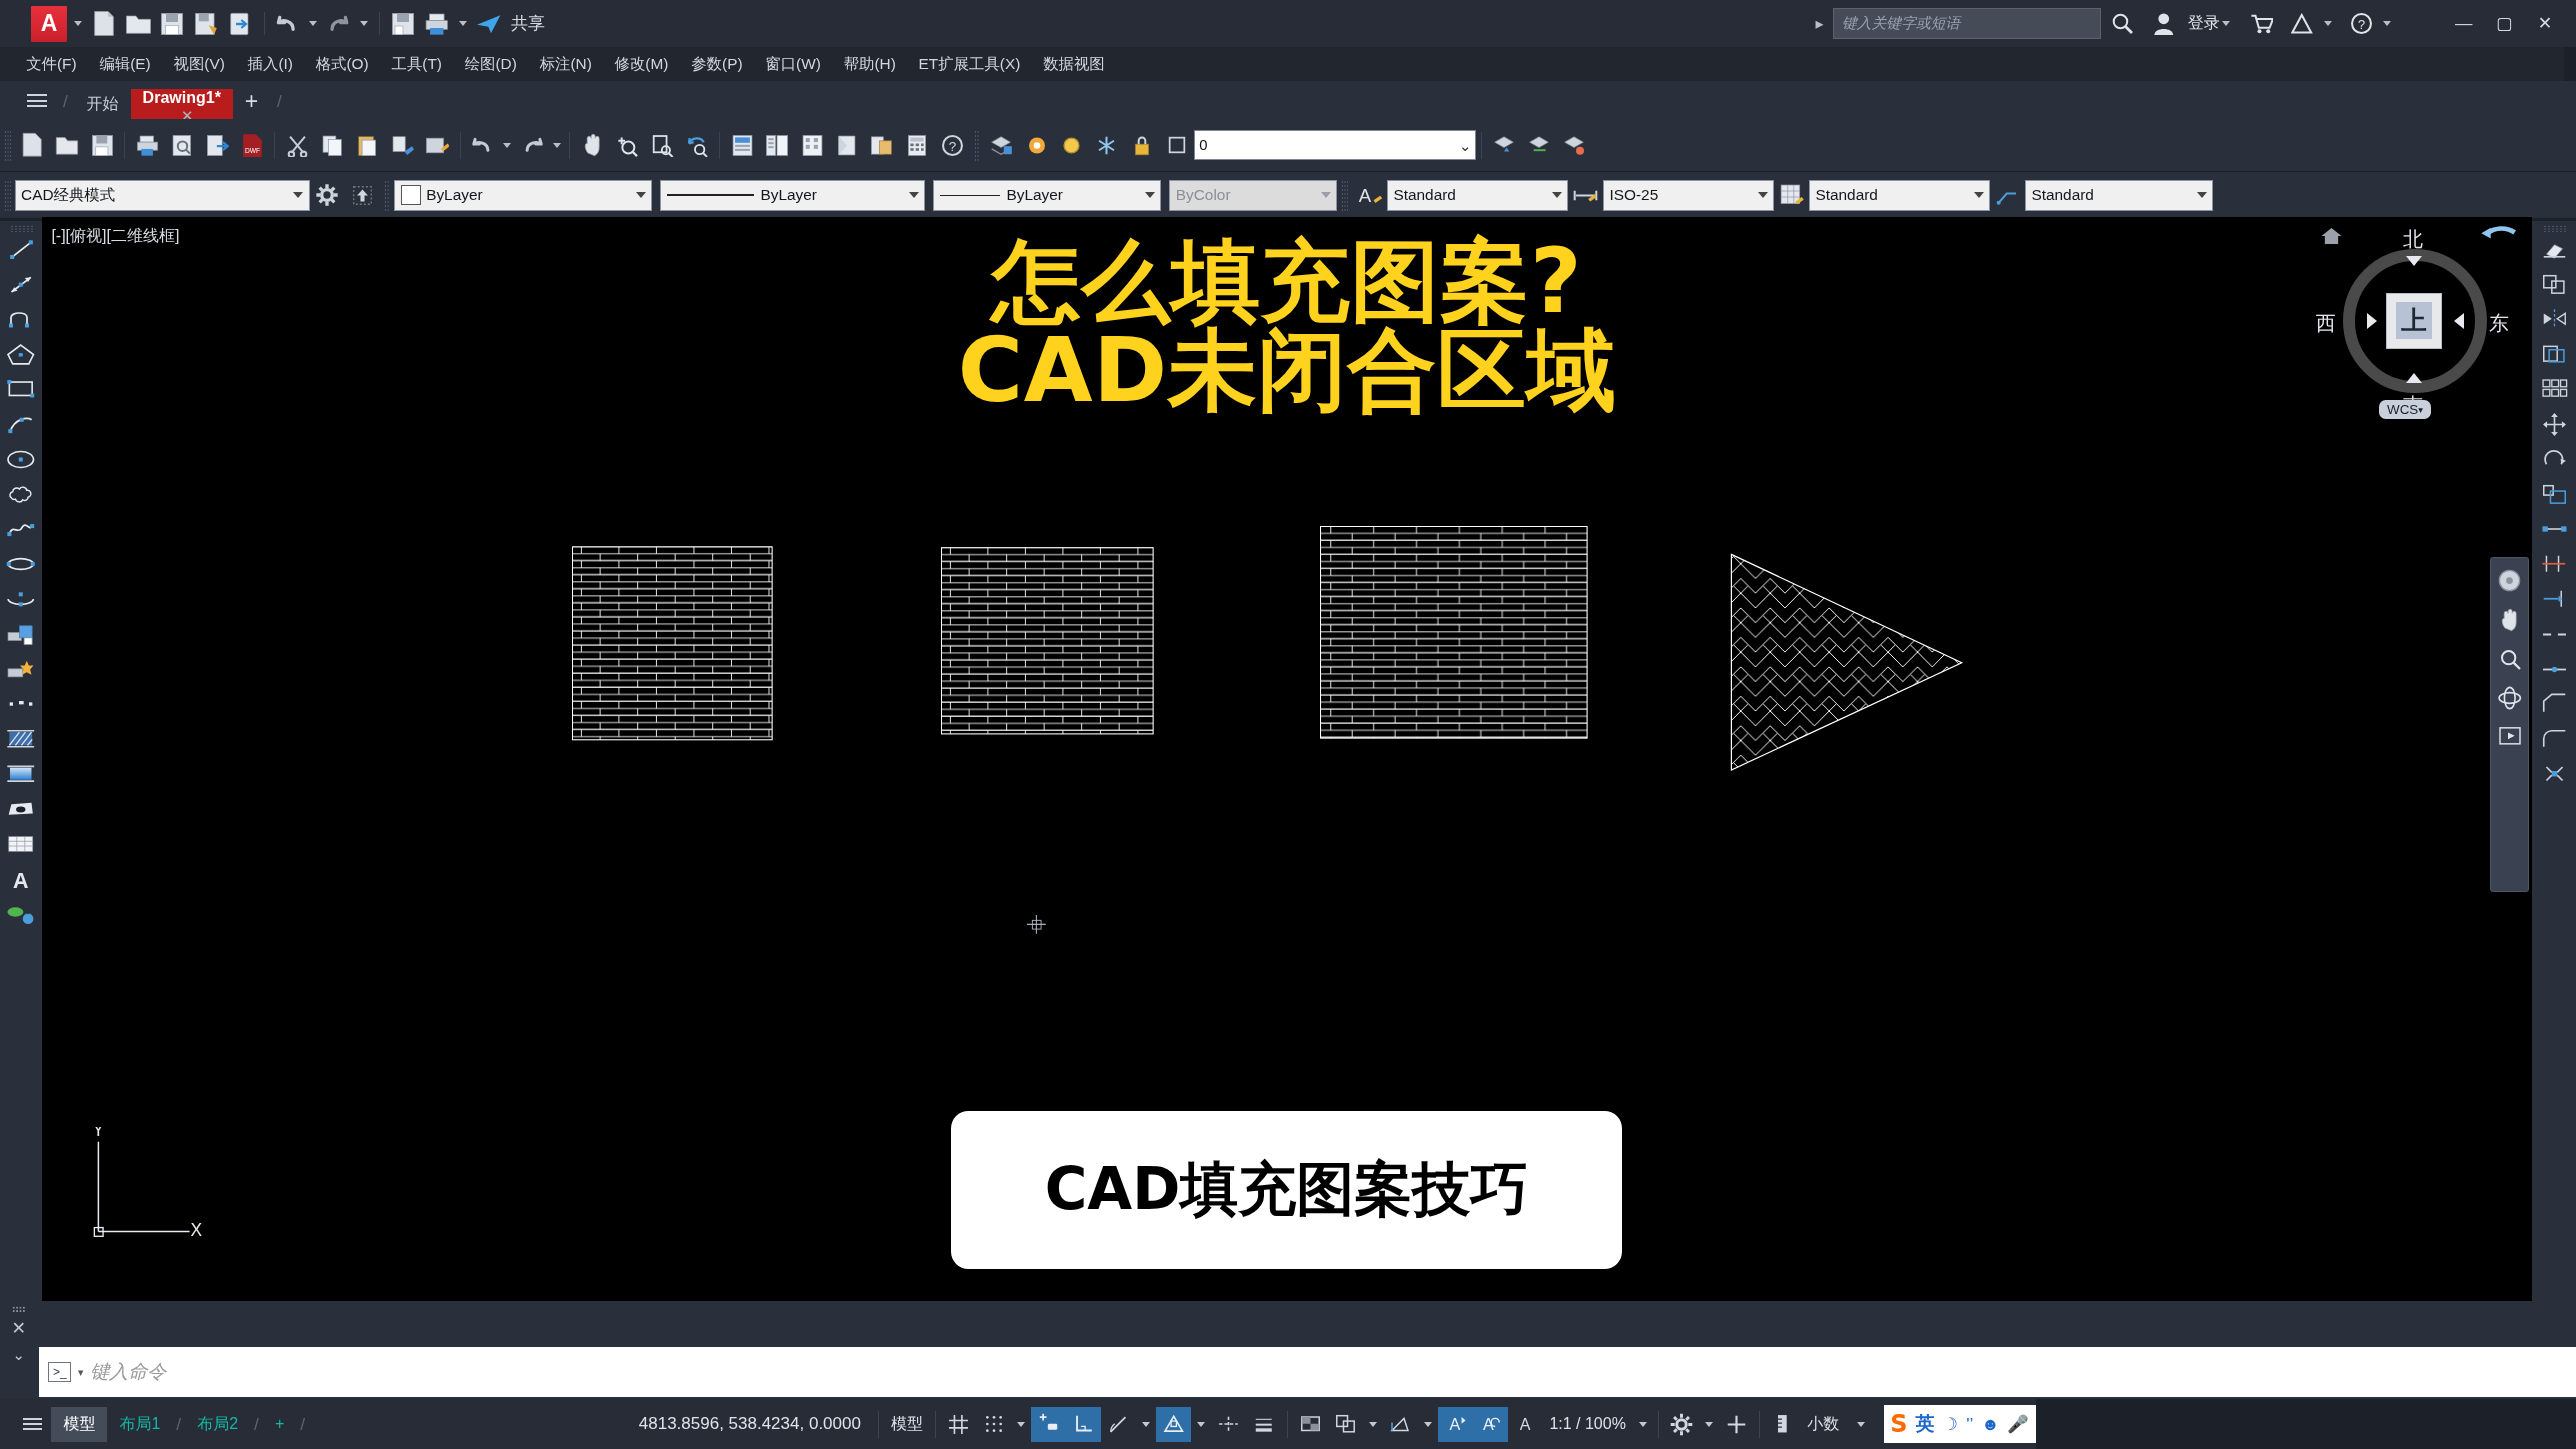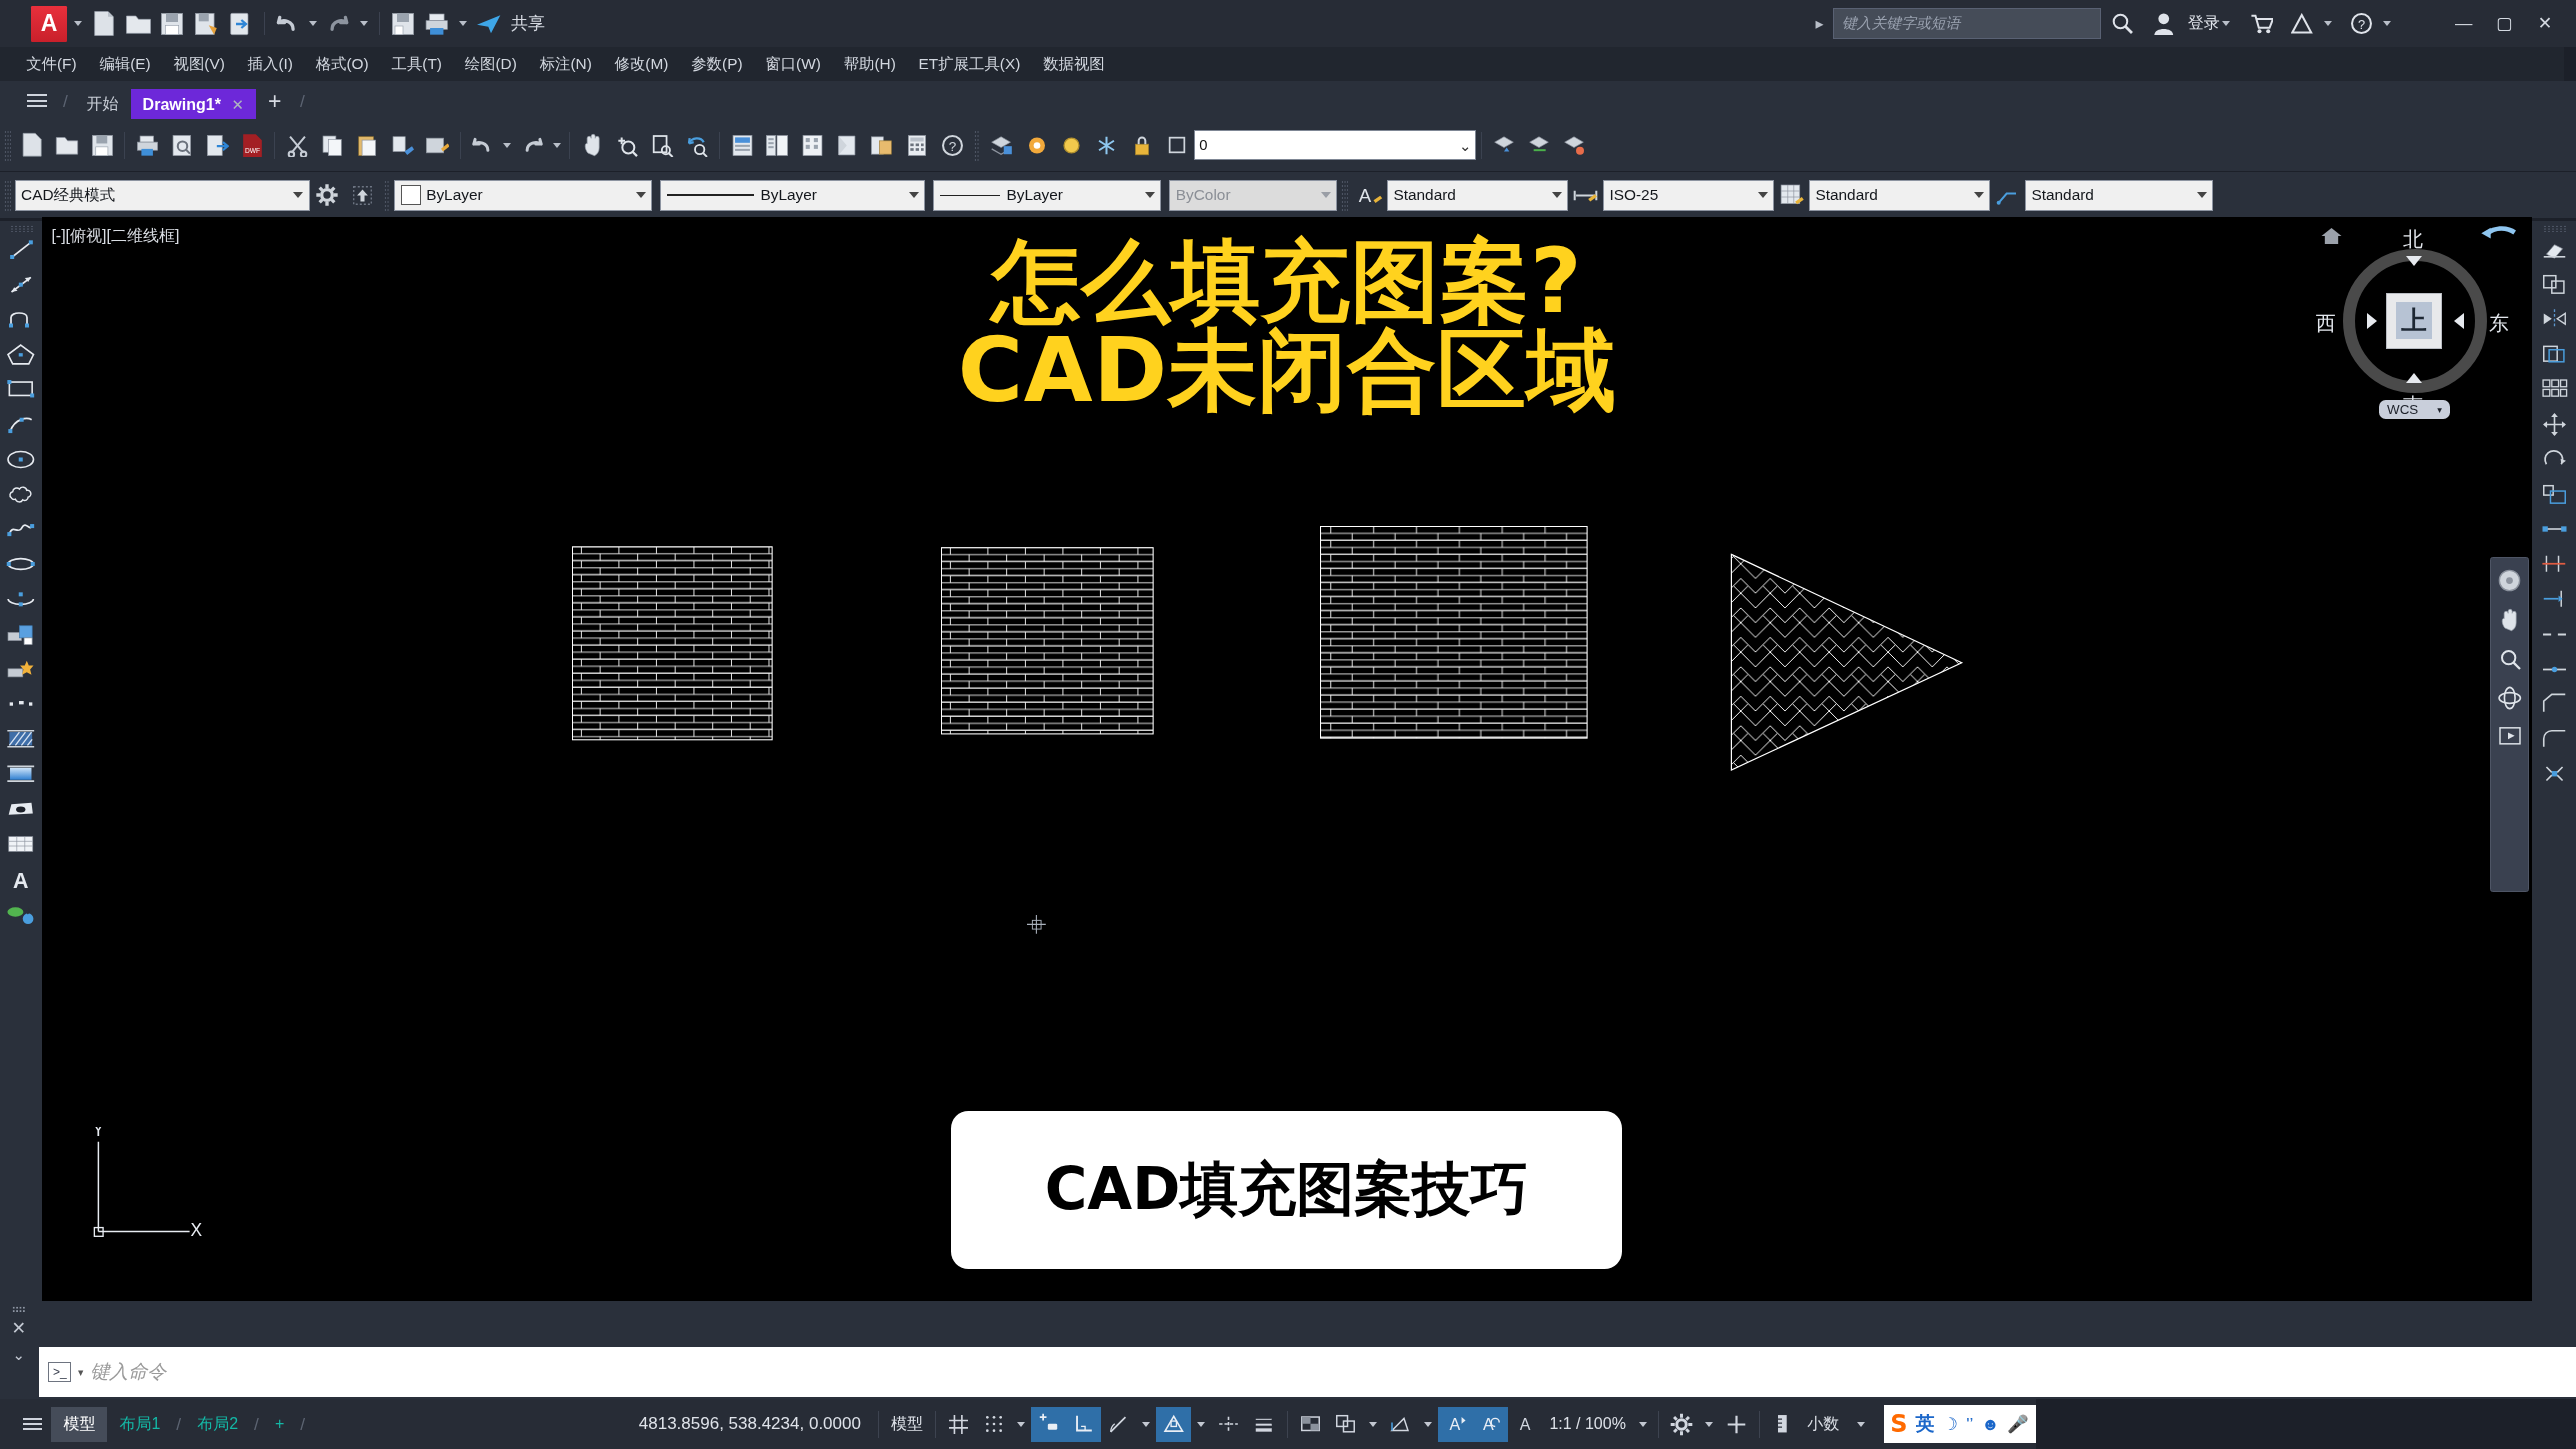--- a/index.html
+++ b/index.html
@@ -57,21 +57,21 @@
   .tabbar {
     position: absolute; top: 81px; left: 0; width: 2576px; height: 39px;
     background: #2a303b; display: flex; align-items: flex-end;
   }
   .hamburger { width: 39px; height: 39px; display:flex; flex-direction:column;
                align-items:center; justify-content:center; gap:3.4px; margin-left: 17.4px; }
   .hamburger i { display:block; width: 20px; height: 2px; background:#cfd4dd; }
   .slash { color:#5c6472; font-size: 17.4px; padding: 0 6.7px 8px; }
   .tab { height: 31px; display:flex; align-items:center; padding: 0 12px;
          color:#c8cdd6; font-size: 16px; }
-  .tab.active { background:#6d28d9; color:#fff; font-weight:bold; }
+  .tab.active { background:#b91c1c; color:#fff; font-weight:bold;flex-direction:column; }
   .tab .x { margin-left: 10.7px; color:#aeb4bf; font-size: 14.8px; }
   .plus { color:#d6dae2; font-size: 23px; padding: 0 12px 5.4px; }
 
   
   .toolrow1 {
     position: absolute; top: 119px; left: 0; width: 2576px; height: 52px;
     background: #2a303b; display: flex; align-items: center;
   }
   .grip { width: 6.7px; height: 31px; margin: 0 4px;
           background-image: radial-gradient(#545c6c 0.8px, transparent 0.9px);
@@ -150,21 +150,21 @@
     position:absolute; left: 69px; top: 69px; width: 56px; height: 56px;
     background: #e8e9eb; border: 1.3px solid #b9bcc2;
     display:flex; align-items:center; justify-content:center;
   }
   .vc-face span { background:#b7c3d4; color:#1d2733; font-size: 25.5px; padding: 1.3px 5.4px; font-weight: 600;}
   .vc-lab { position:absolute; color:#e2e6ec; font-size: 20px; }
   .vc-tri { position:absolute; width:0; height:0; }
   .home-icon { position:absolute; left: 2.7px; top: 2.7px; color:#aeb3bb; font-size: 19px; }
   .wcs-pill {
     position:absolute; left: 62px; top: 176px; background:#c9cfdb; color:#1c2029;
-    font-size: 13.4px; padding: 2px 8px; border-radius: 6.7px; display:flex; gap:19px; align-items:center;
+    font-size: 13.4px; padding: 2px 8px; border-radius: 6.7px; display:flex; gap:0; align-items:center;
   }
   .backarrow { position:absolute; right: -8px; top: -2.7px; color:#8fc6f0; font-size: 31px; }
 
   
   .cmdzone {
     position: absolute; left: 0; bottom: 50px; width: 2576px; height: 98px;
     background: #2a303b;
   }
   .cmd-grip { position:absolute; left: 6.7px; top: 5.4px; width: 24px; height: 81px;
               display:flex; flex-direction:column; align-items:center; gap: 6.7px; color:#c3c9d3; }

